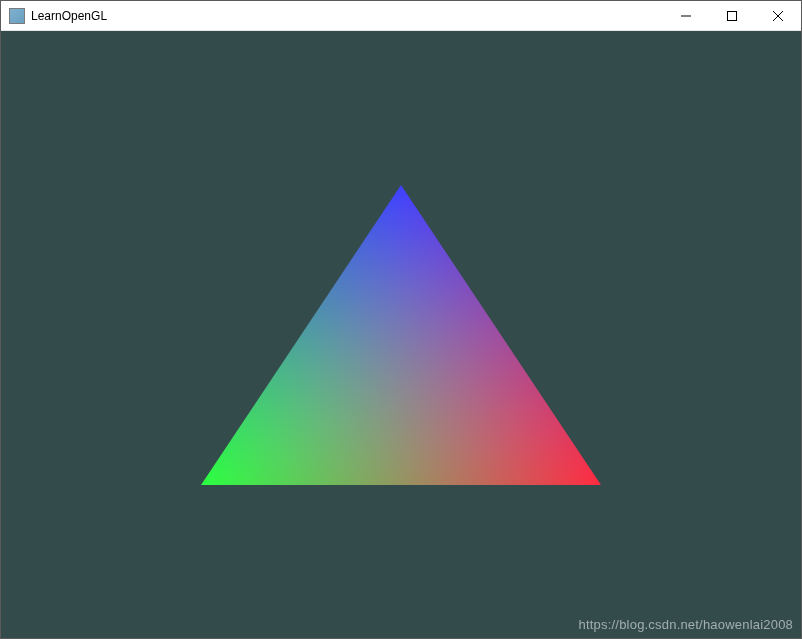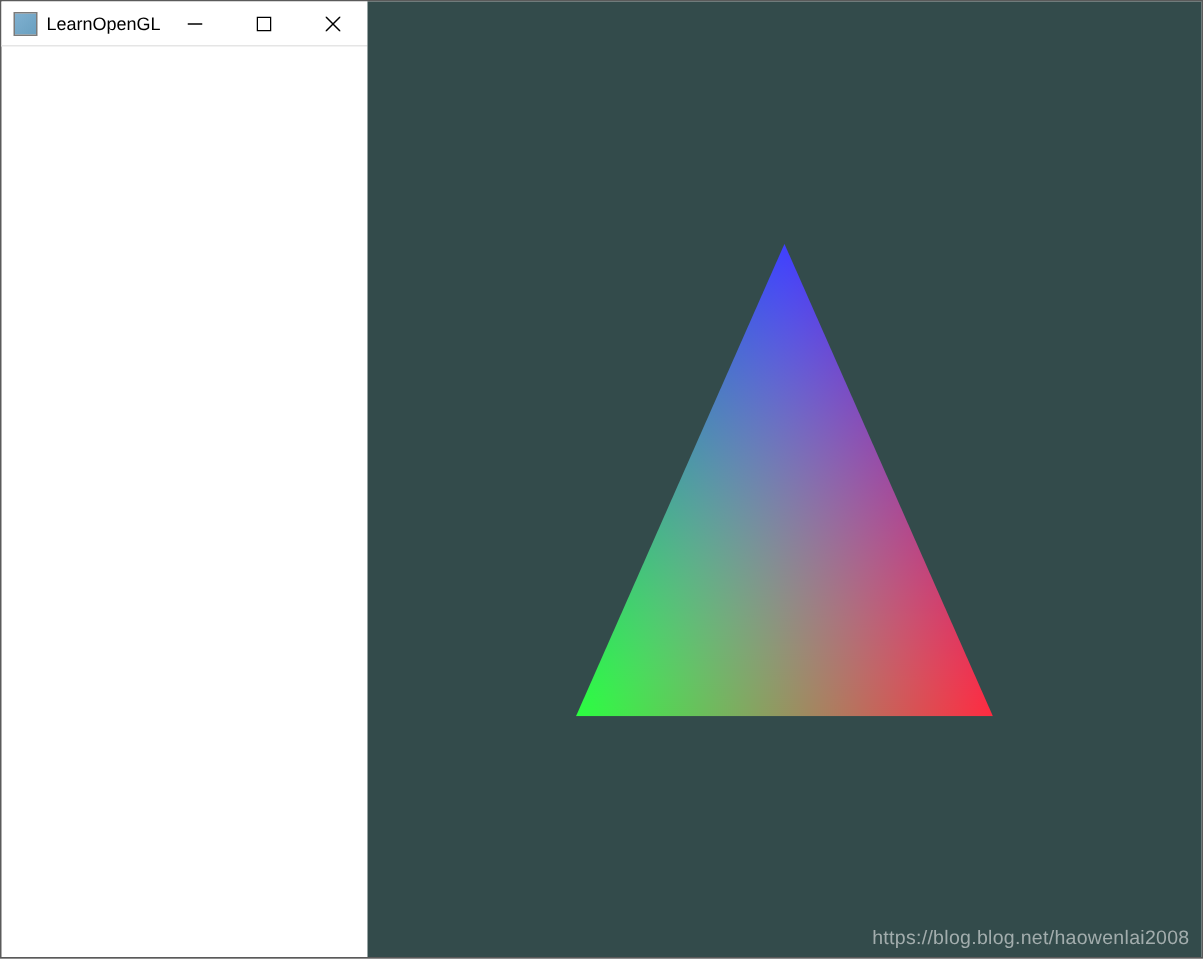--- a/index.html
+++ b/index.html
@@ -14,20 +14,21 @@
       width: 802px;
       height: 639px;
       overflow: hidden;
       position: relative;
     }
     .window {
       width: 802px;
       height: 639px;
       border: 1px solid #5a5a5a;
       display: flex;
+      flex-direction: column;
       background: #fff;
     }
     .titlebar {
       height: 30px;
       background: #ffffff;
       display: flex;
       align-items: center;
       border-bottom: 1px solid #e5e5e5;
       flex-shrink: 0;
     }
@@ -138,16 +139,16 @@
           <polygon points="400,154 600,454 200,454"></polygon>
         </clipPath>
       </defs>
       <g clip-path="url(#triClip)">
         <rect x="0" y="0" width="800" height="607" fill="#000000"></rect>
         <rect x="0" y="0" width="800" height="607" fill="url(#gRed)" style="mix-blend-mode:screen"></rect>
         <rect x="0" y="0" width="800" height="607" fill="url(#gGreen)" style="mix-blend-mode:screen"></rect>
         <rect x="0" y="0" width="800" height="607" fill="url(#gBlue)" style="mix-blend-mode:screen"></rect>
       </g>
     </svg>
-    <div class="watermark">https://blog.blog.net/haowenlai2008</div>
+    <div class="watermark">https://blog.csdn.net/haowenlai2008</div>
   </div>
 
 </div>
 
 </body></html>

